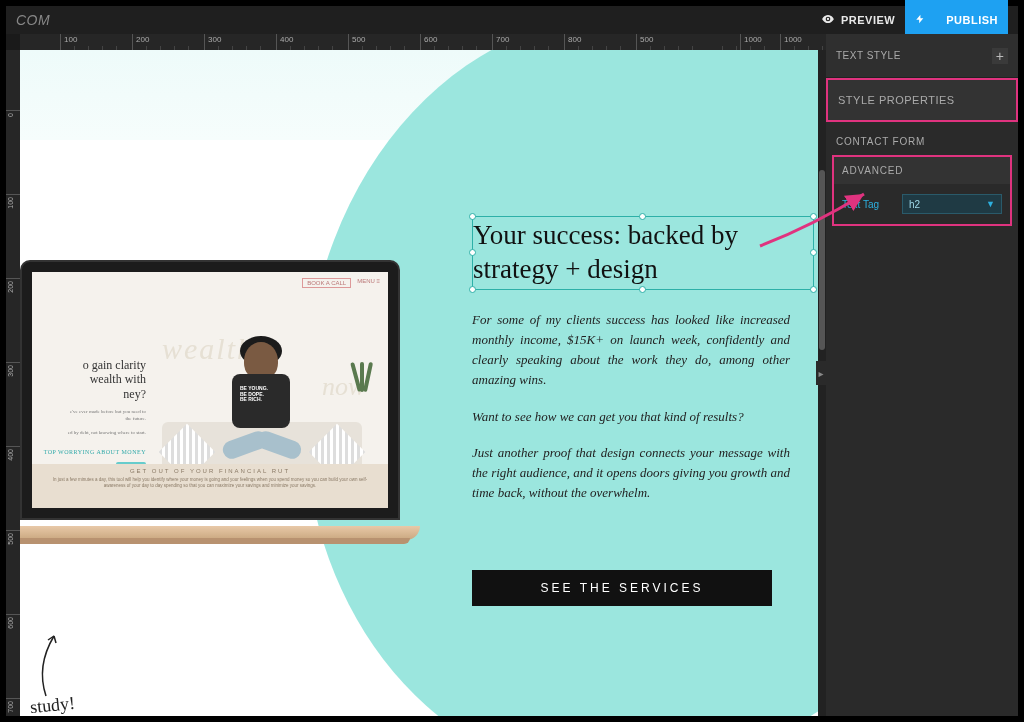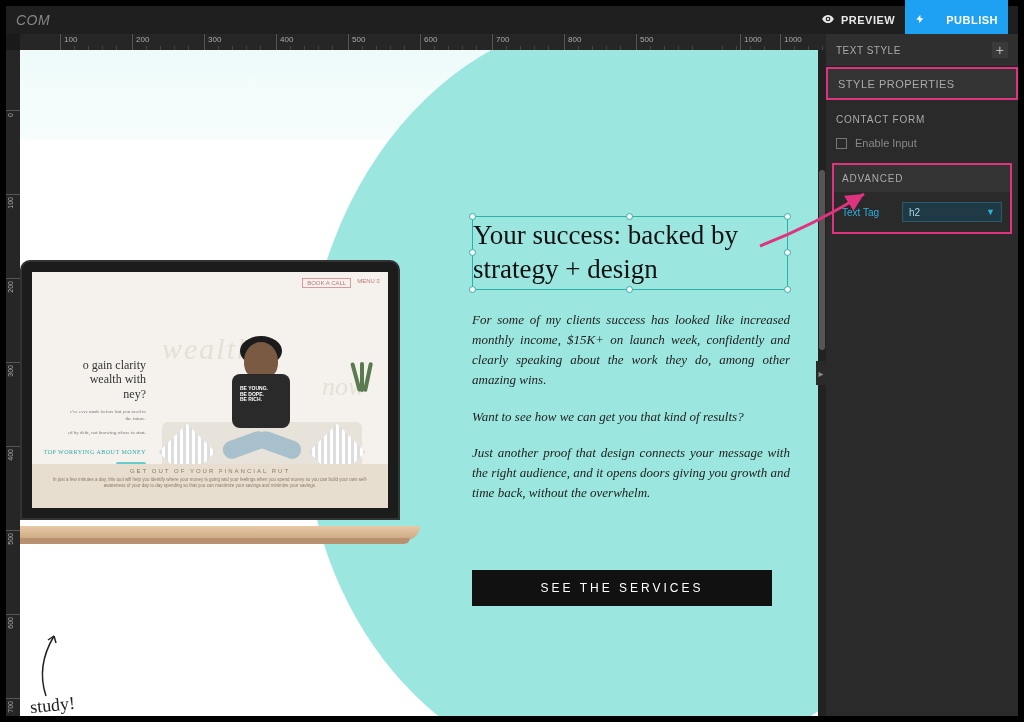--- a/index.html
+++ b/index.html
@@ -25,21 +25,21 @@
   .ruler-v { position: absolute; top: 44px; left: 0; width: 14px; bottom: 0; background: #262626; color: #888; font-size: 8px; overflow: hidden; }
   .ruler-v .tick { position: absolute; left: 0; width: 14px; border-top: 1px solid #555; }
   .ruler-v .tick span { position: absolute; left: 1px; top: 2px; font-size: 7px; color: #aaa; writing-mode: vertical-rl; transform: rotate(180deg); }
 
   
   .canvas { position: absolute; top: 44px; left: 14px; right: 192px; bottom: 0; background: #fff; overflow: hidden; }
   .blob { position: absolute; top: -40px; left: 280px; width: 720px; height: 760px; background: #9be6de; border-radius: 48% 52% 60% 40% / 55% 45% 55% 45%; transform: rotate(-8deg); }
   .lightband { position: absolute; top: 0; left: 0; right: 0; height: 90px; background: linear-gradient(#eefbfa,#f6fdfc); }
 
   
-  .sel-wrap { position: absolute; left: 452px; top: 166px; width: 316px; }
+  .sel-wrap { position: absolute; left: 452px; top: 166px; width: 342px; }
   .sel-box { position: relative; border: 1px solid #2db0a8; padding: 2px 0; }
   .sel-box .handle { position: absolute; width: 7px; height: 7px; background: #fff; border: 1px solid #2db0a8; border-radius: 50%; }
   .h-tl { top: -4px; left: -4px; } .h-tr { top: -4px; right: -4px; }
   .h-bl { bottom: -4px; left: -4px; } .h-br { bottom: -4px; right: -4px; }
   .h-tm { top: -4px; left: 50%; margin-left: -4px; } .h-bm { bottom: -4px; left: 50%; margin-left: -4px; }
   .h-ml { top: 50%; left: -4px; margin-top: -4px; } .h-mr { top: 50%; right: -4px; margin-top: -4px; }
   .headline { font-family: Georgia, 'Times New Roman', serif; font-size: 27px; line-height: 1.25; color: #111; }
 
   .bodycopy { position: absolute; left: 452px; top: 260px; width: 318px; font-family: Georgia, serif; font-size: 13px; color: #222; line-height: 1.55; text-align: justify; }
   .bodycopy p { margin-bottom: 16px; font-style: italic; }
@@ -79,21 +79,21 @@
   .mock-banner { position:absolute; left:0; right:0; bottom:0; height:44px; background:#e8ded0; text-align:center; padding:4px 20px; }
   .mock-banner .t { font-size:6px; letter-spacing:2px; color:#8a7a66; }
   .mock-banner .d { font-size:4.5px; color:#8a7a66; margin-top:3px; line-height:1.3; }
 
   .arrow-study { position:absolute; left:6px; bottom:10px; width:60px; height:80px; }
   .arrow-study svg { width:100%; height:100%; }
   .study-label { position:absolute; left:10px; bottom:0; font-family:'Brush Script MT',cursive; font-size:18px; color:#222; transform:rotate(-6deg); }
 
   
   .panel { position: absolute; top: 28px; right: 0; width: 192px; bottom: 0; background: #2a2a2a; color: #ccc; font-size: 11px; }
-  .panel .row { display:flex; align-items:center; justify-content:space-between; height:33px; padding:4px 10px; background:#333; border-bottom:1px solid #222; letter-spacing:.5px; color:#aaa; }
+  .panel .row { display:flex; align-items:center; justify-content:space-between; height:44px; padding:4px 10px; background:#333; border-bottom:1px solid #222; letter-spacing:.5px; color:#aaa; }
   .panel .row.header { background:#2f2f2f; font-size:10px; }
   .panel .plus { width:16px; height:16px; display:flex; align-items:center; justify-content:center; background:#3a3a3a; color:#bbb; font-size:14px; cursor:pointer; }
   .panel .boxed { border:2px solid #e0337f; }
   .panel .section-title { padding:14px 10px 8px; font-size:10px; letter-spacing:.8px; color:#aaa; }
   .panel .check-row { padding:4px 10px 14px; display:flex; align-items:center; gap:8px; color:#888; }
   .panel .checkbox { width:11px; height:11px; border:1px solid #777; display:inline-block; }
   .panel .adv { margin:0 6px; border:2px solid #e0337f; padding-bottom:10px; }
   .panel .adv .section-title { background:#333; padding:8px 8px; margin-bottom:10px; }
   .panel .field { display:flex; align-items:center; gap:10px; padding:0 8px; }
   .panel .field label { font-size:10px; color:#2db0e0; width:50px; }
@@ -336,24 +336,20 @@
 
   <div class="panel">
     <div class="row header">
       <span>TEXT STYLE</span>
       <span class="plus">+</span>
     </div>
     <div class="row boxed">
       <span>STYLE PROPERTIES</span>
     </div>
     <div class="section-title">CONTACT FORM</div>
-    <div class="check-row">
-      <span class="checkbox"></span>
-      <span>Enable Input</span>
-    </div>
     <div class="adv">
       <div class="section-title">ADVANCED</div>
       <div class="field">
         <label>Text Tag</label>
         <div class="select">
           <span>h2</span>
           <span class="caret">▼</span>
         </div>
       </div>
     </div>

